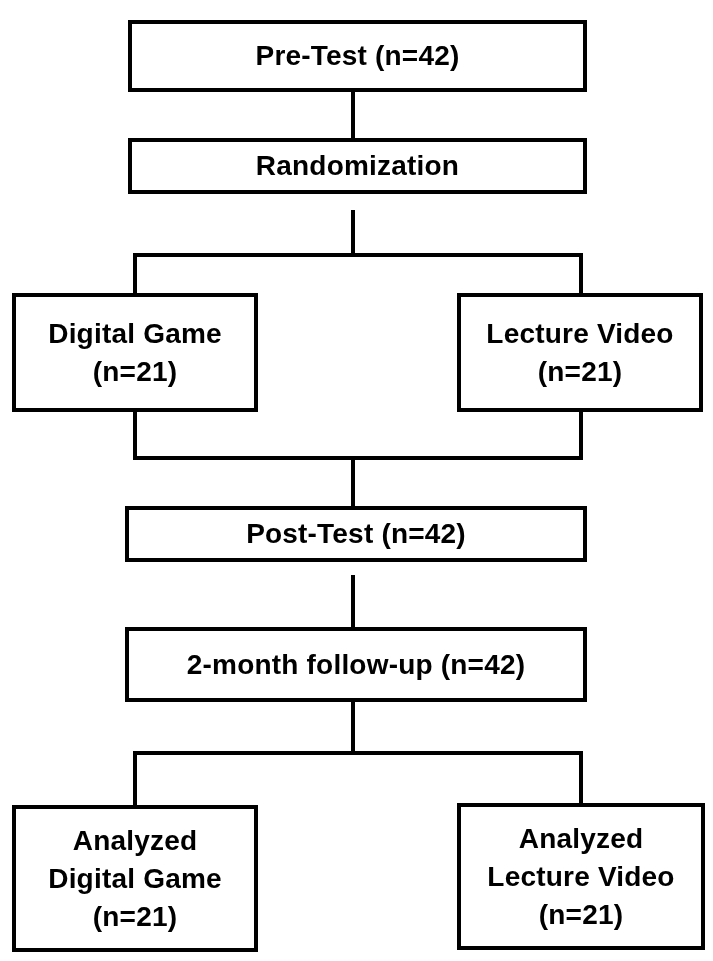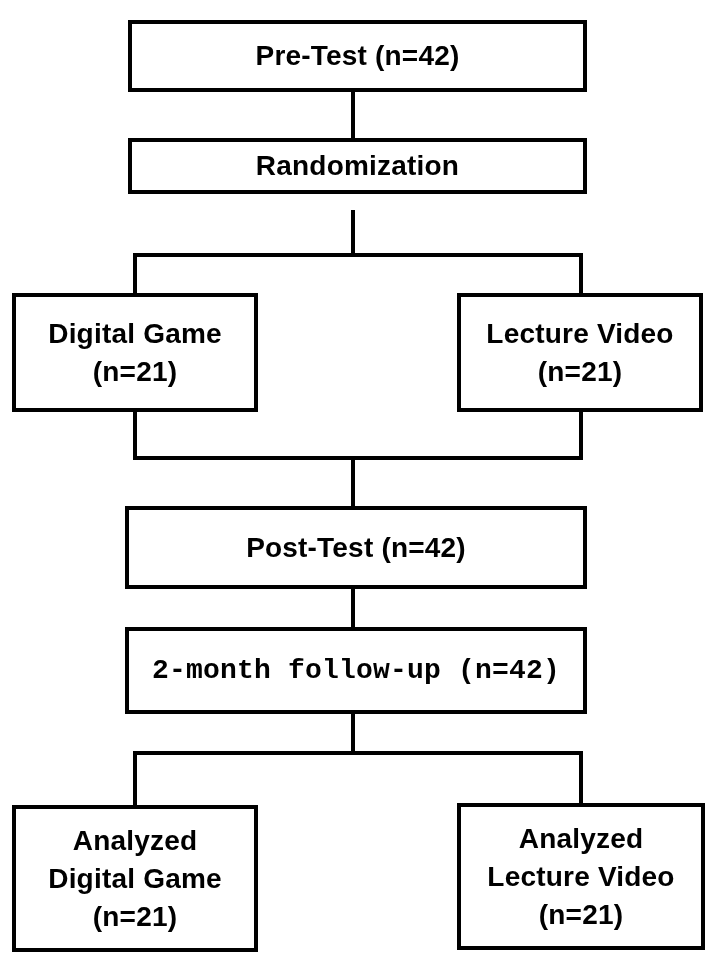--- a/index.html
+++ b/index.html
@@ -78,25 +78,25 @@
   <div class="node" style="left:12px;  top:293px; width:246px; height:119px;">
     <span class="label">Digital Game
 (n=21)</span>
   </div>
 
   <div class="node" style="left:457px; top:293px; width:246px; height:119px;">
     <span class="label">Lecture Video
 (n=21)</span>
   </div>
 
-  <div class="node" style="left:125px; top:506px; width:462px; height:83px;">
+  <div class="node" style="left:125px; top:506px; width:462px; height:56px;">
     <span class="label">Post-Test (n=42)</span>
   </div>
 
-  <div class="node" style="left:125px; top:627px; width:462px; height:87px;font-family:Liberation Mono, monospace;">
+  <div class="node" style="left:125px; top:627px; width:462px; height:75px;">
     <span class="label">2-month follow-up (n=42)</span>
   </div>
 
   <div class="node" style="left:12px;  top:805px; width:246px; height:147px;">
     <span class="label">Analyzed
 Digital Game
 (n=21)</span>
   </div>
 
   <div class="node" style="left:457px; top:803px; width:248px; height:147px;">

